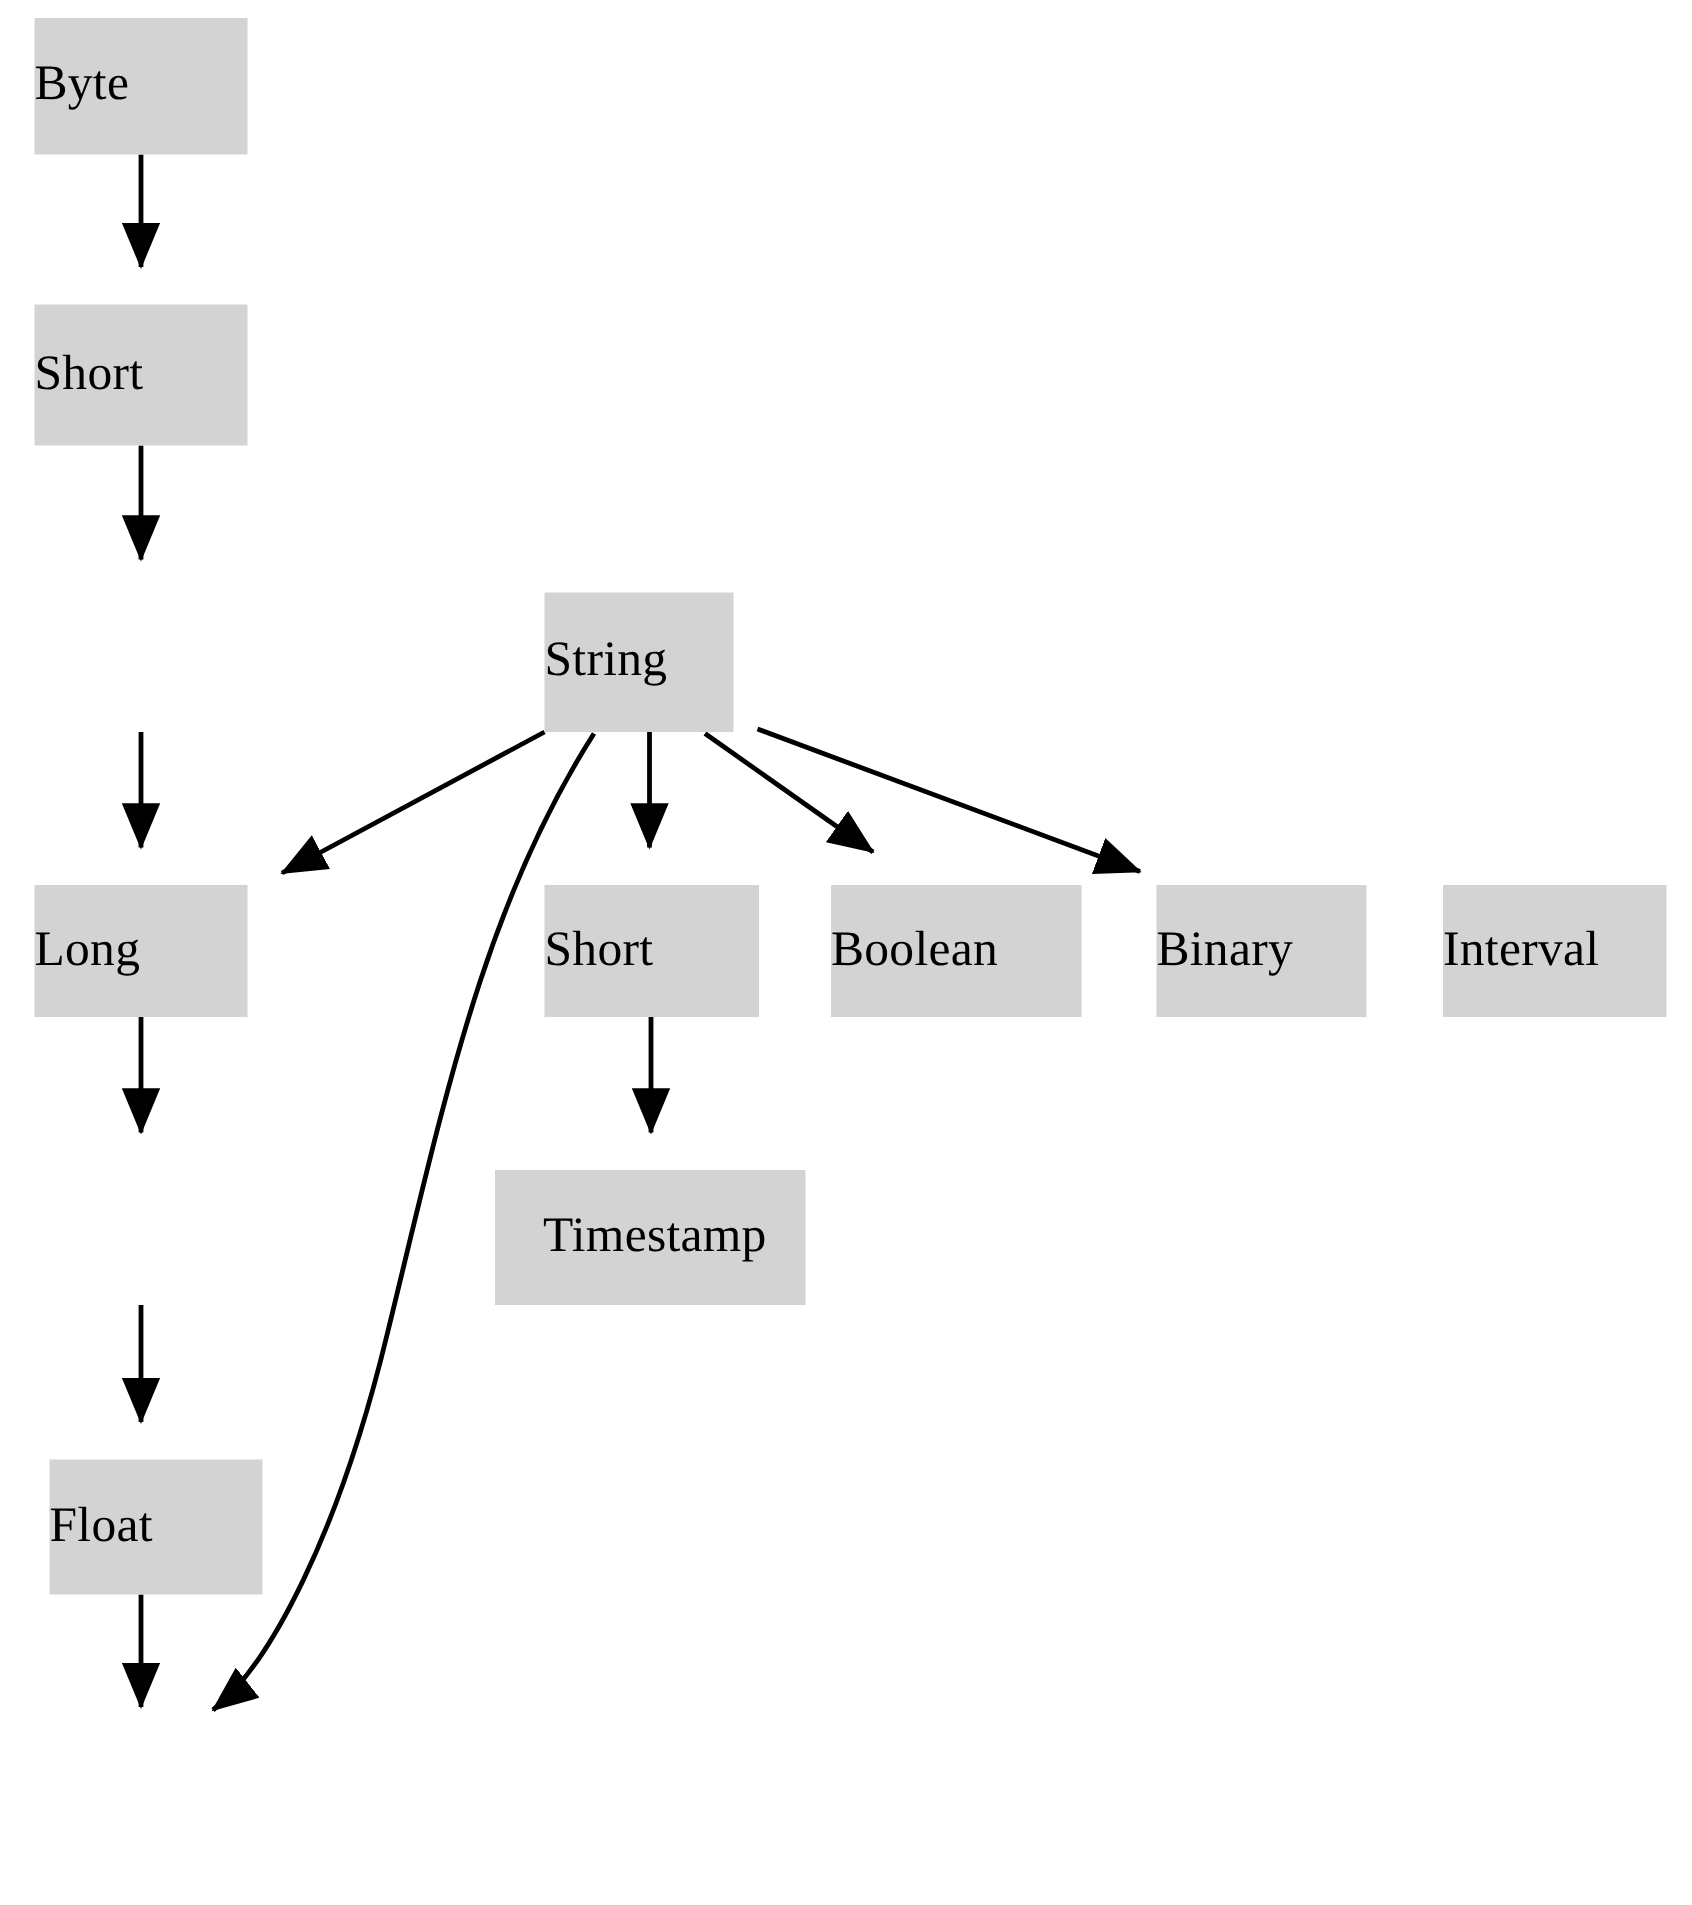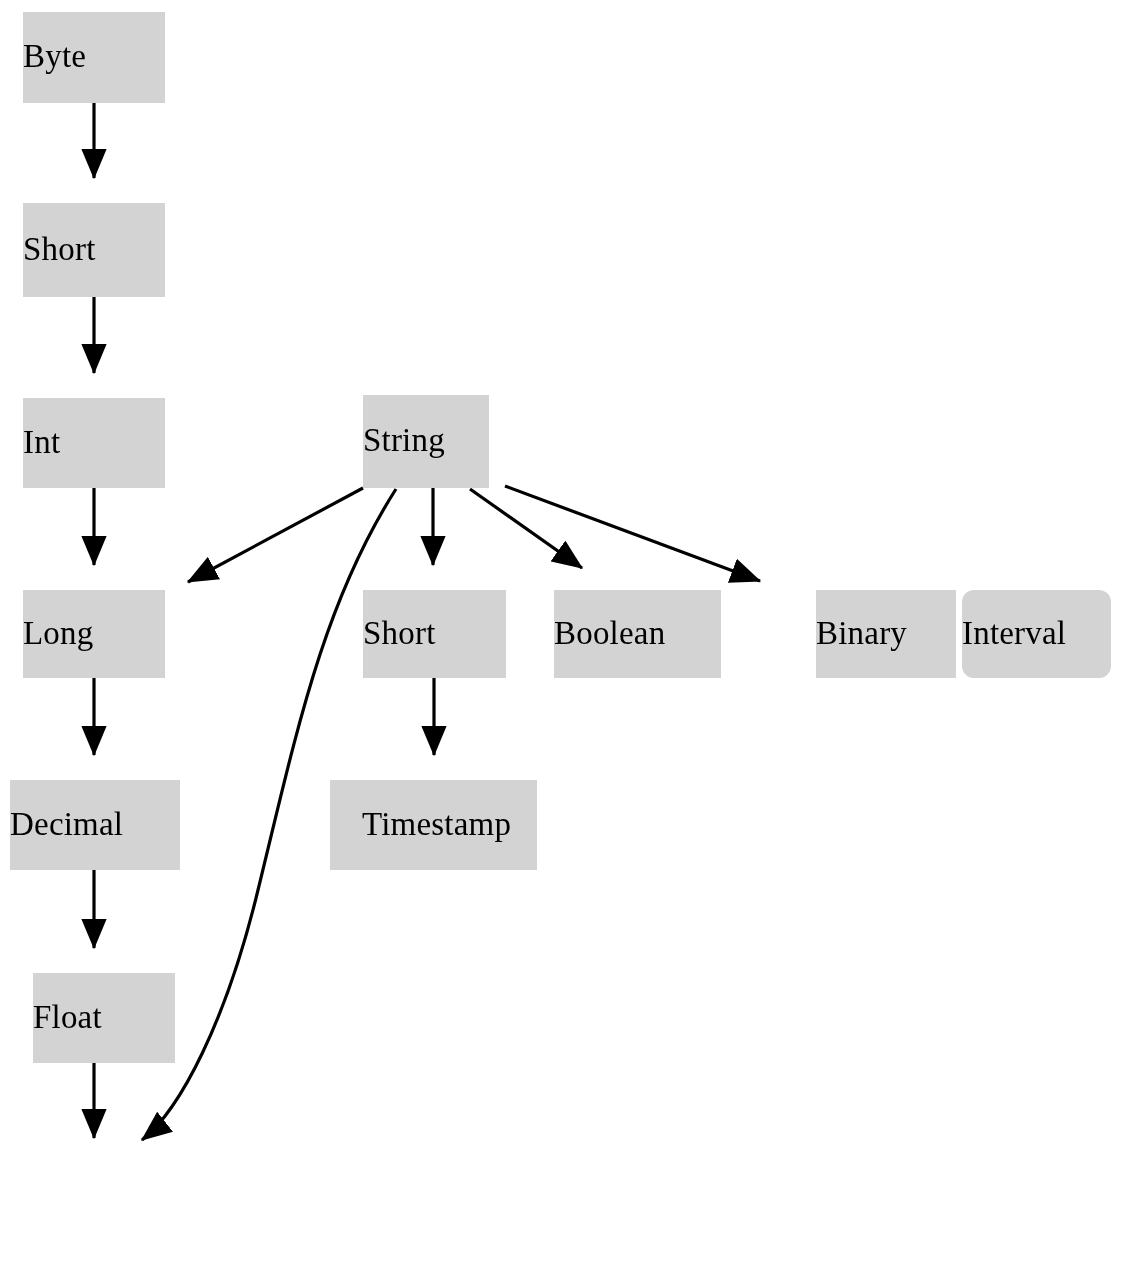--- a/index.html
+++ b/index.html
@@ -76,51 +76,45 @@
   </svg>
 
   <div class="node" style="left:23px; top:12px; width:142px; height:91px;">
     <span class="node-label">Byte</span>
   </div>
 
   <div class="node" style="left:23px; top:203px; width:142px; height:94px;">
     <span class="node-label">Short</span>
   </div>
 
-  <div class="node" style="left:23px; top:398px; width:142px; height:90px;">
-    <span class="node-label">Int</span>
-  </div>
 
   <div class="node" style="left:363px; top:395px; width:126px; height:93px;">
     <span class="node-label">String</span>
   </div>
 
   <div class="node" style="left:23px; top:590px; width:142px; height:88px;">
     <span class="node-label">Long</span>
   </div>
 
   <div class="node" style="left:363px; top:590px; width:143px; height:88px;">
     <span class="node-label">Short</span>
   </div>
 
   <div class="node" style="left:554px; top:590px; width:167px; height:88px;">
     <span class="node-label">Boolean</span>
   </div>
 
-  <div class="node" style="left:816px; top:590px; width:140px; height:88px;">
+  <div class="node" style="left:771px; top:590px; width:140px; height:88px;">
     <span class="node-label">Binary</span>
   </div>
 
-  <div class="node" style="left:962px; top:590px; width:149px; height:88px;border-radius:12px;">
+  <div class="node" style="left:962px; top:590px; width:149px; height:88px;">
     <span class="node-label">Interval</span>
   </div>
 
-  <div class="node" style="left:10px; top:780px; width:170px; height:90px;">
-    <span class="node-label">Decimal</span>
-  </div>
 
   <div class="node" style="left:330px; top:780px; width:207px; height:90px;padding-left:32px;">
     <span class="node-label">Timestamp</span>
   </div>
 
   <div class="node" style="left:33px; top:973px; width:142px; height:90px;">
     <span class="node-label">Float</span>
   </div>
 
 

